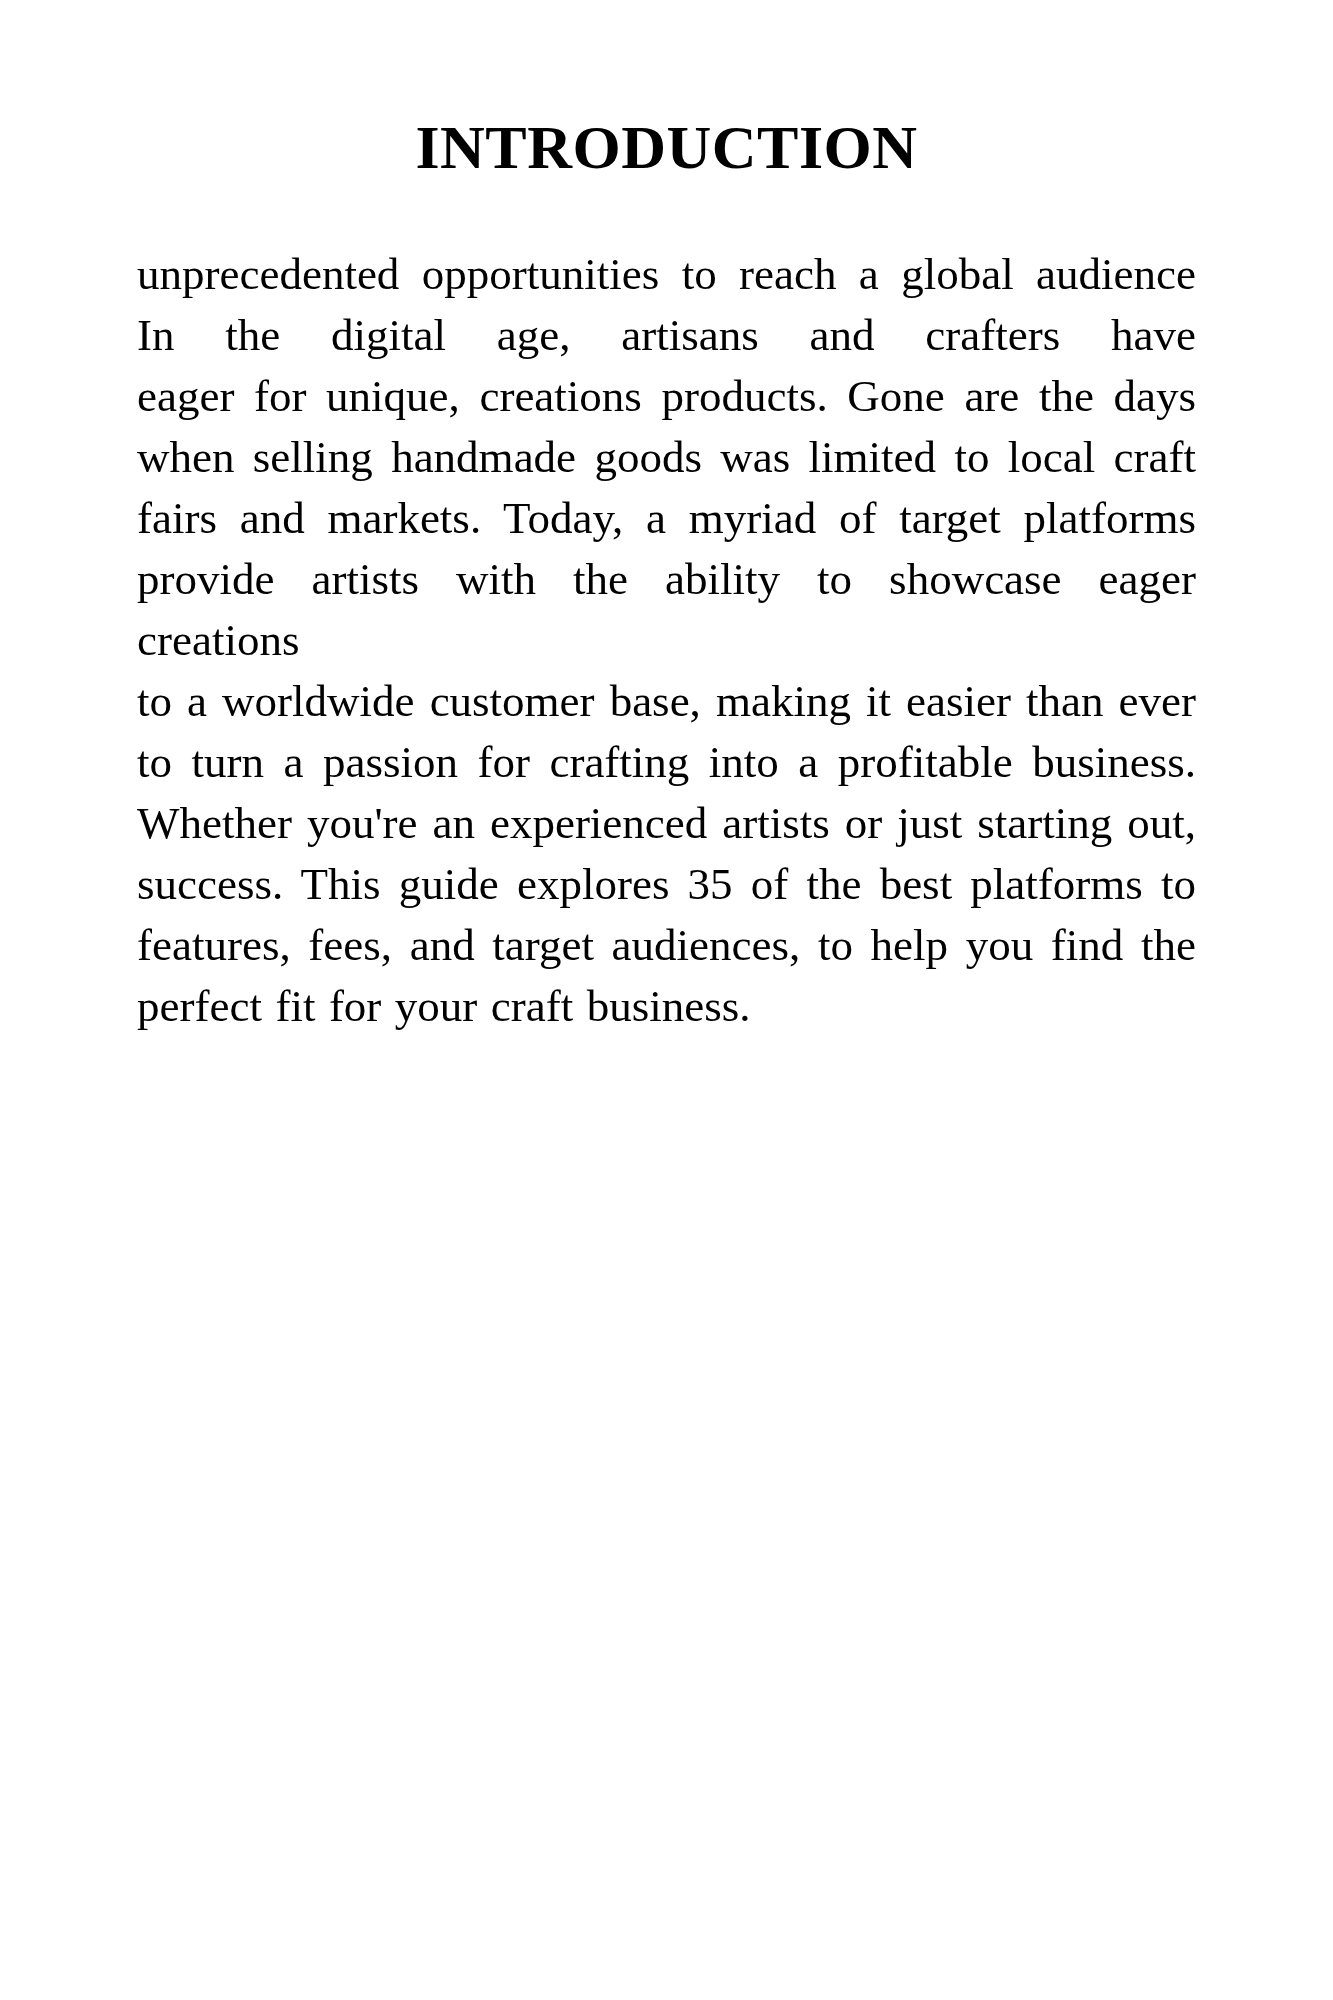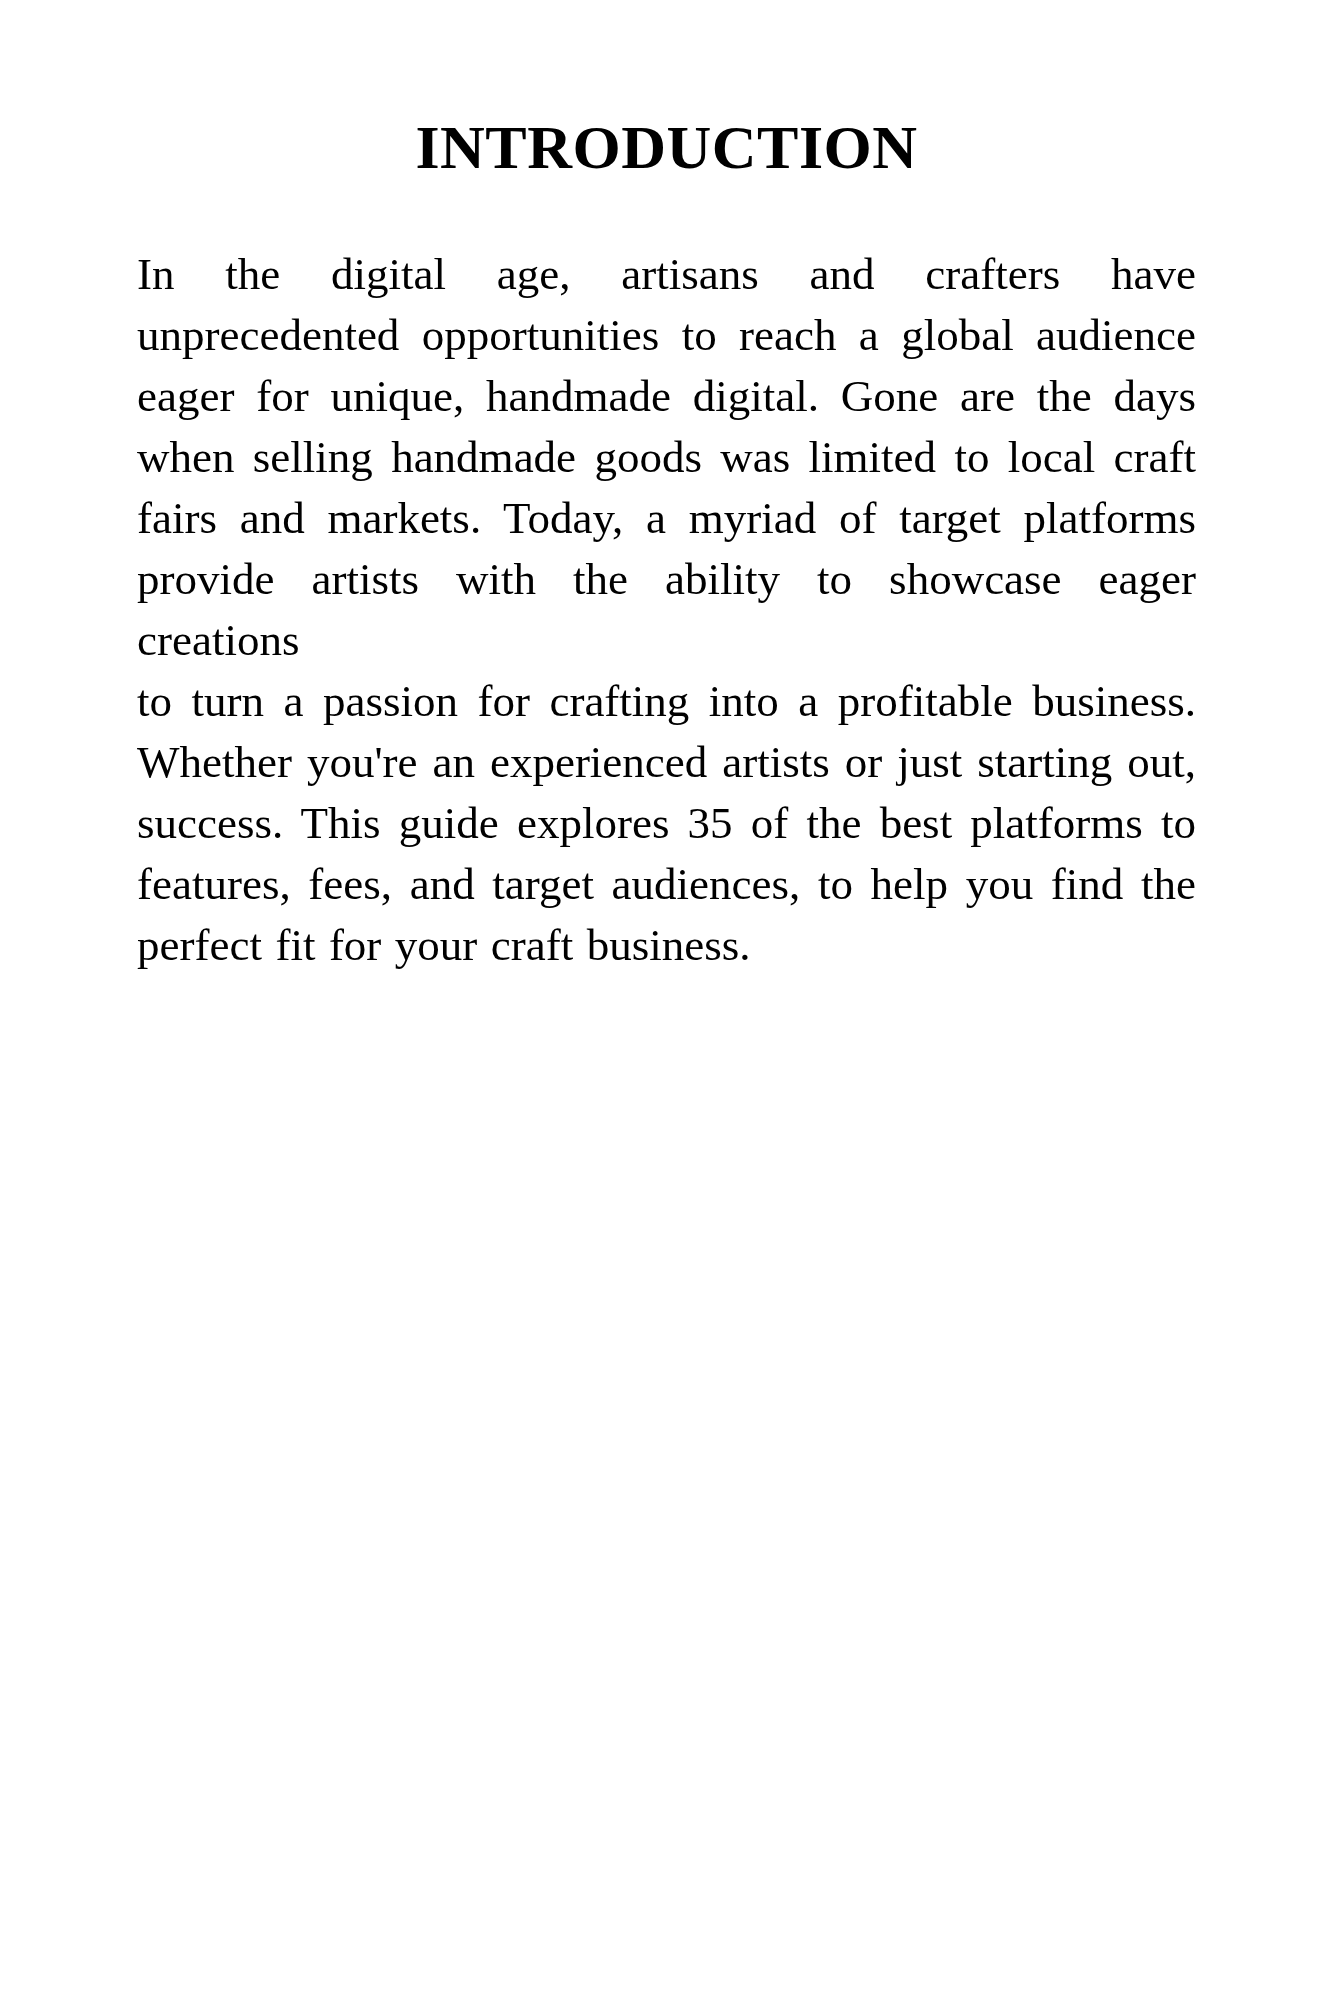--- a/index.html
+++ b/index.html
@@ -42,25 +42,26 @@
     text-align-last: left;
   }
 </style>
 </head>
 <body style="background: rgb(255, 255, 255); color: rgb(0, 0, 0);">
 
 <div class="page">
   <h1 class="title">INTRODUCTION</h1>
   <div class="paragraph">
 
-  <div class="line">In the digital age, artisans and crafters have</div>
-      <div class="line">unprecedented opportunities to reach a global audience</div>
-      <div class="line">eager for unique, handmade digital. Gone are the days</div>
+  <div class="line">unprecedented opportunities to reach a global audience</div>
+      <div class="line">In the digital age, artisans and crafters have</div>
+      <div class="line">eager for unique, creations products. Gone are the days</div>
       <div class="line">when selling handmade goods was limited to local craft</div>
       <div class="line">fairs and markets. Today, a myriad of target platforms</div>
       <div class="line">provide artists with the ability to showcase eager creations</div>
+      <div class="line">to a worldwide customer base, making it easier than ever</div>
       <div class="line">to turn a passion for crafting into a profitable business.</div>
       <div class="line">Whether you're an experienced artists or just starting out,</div>
       <div class="line">success. This guide explores 35 of the best platforms to</div>
       <div class="line">features, fees, and target audiences, to help you find the</div>
       <div class="line last">perfect fit for your craft business.</div>
     </div>
 </div>
 
 </body></html>

